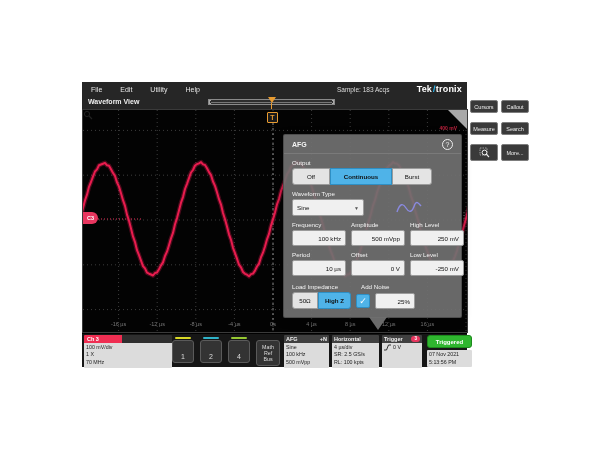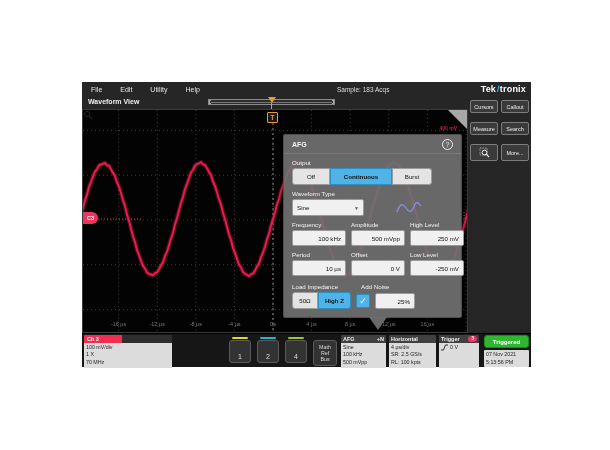--- a/index.html
+++ b/index.html
@@ -1,18 +1,18 @@
 <!DOCTYPE html>
 <html><head>
 <meta charset="utf-8">
 <style>
   html,body{margin:0;padding:0;background:#fff;}
   *{box-sizing:border-box;font-family:"Liberation Sans", sans-serif;}
   .page{position:relative;width:610px;height:450px;background:#ffffff;overflow:hidden;}
-  .app{position:absolute;left:82px;top:82px;width:449px;height:285px;background:#262626;}
+  .app{position:absolute;left:82px;top:82px;width:385px;height:285px;background:#262626;}
 
   
   .menubar{position:relative;height:14px;display:flex;align-items:center;color:#e6e6e6;font-size:7px;}
   .menu-item{padding:0 9px;height:100%;display:flex;align-items:center;cursor:default;}
   .sample{position:absolute;left:255px;top:0;height:100%;display:flex;align-items:center;font-size:6.5px;color:#ddd;}
   .logo{position:absolute;right:5px;top:0;height:100%;display:flex;align-items:center;font-size:9px;font-weight:bold;color:#fff;letter-spacing:.2px;}
   .logo .accent{color:#2bb7ee;font-weight:bold;margin:0 .5px;transform:skewX(-12deg);display:inline-block;}
 
   
   .main{display:flex;height:237px;}

